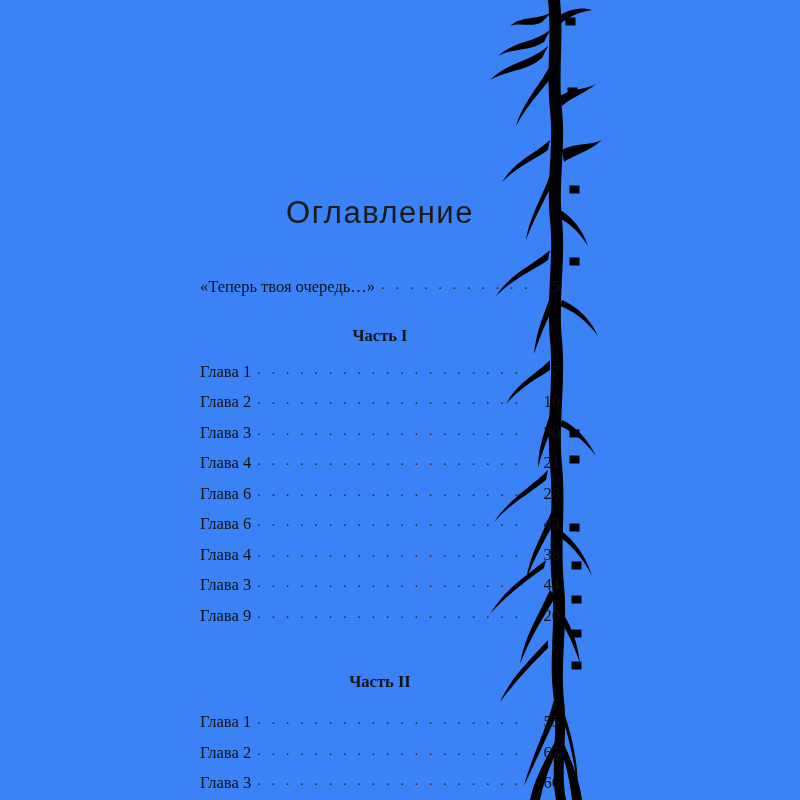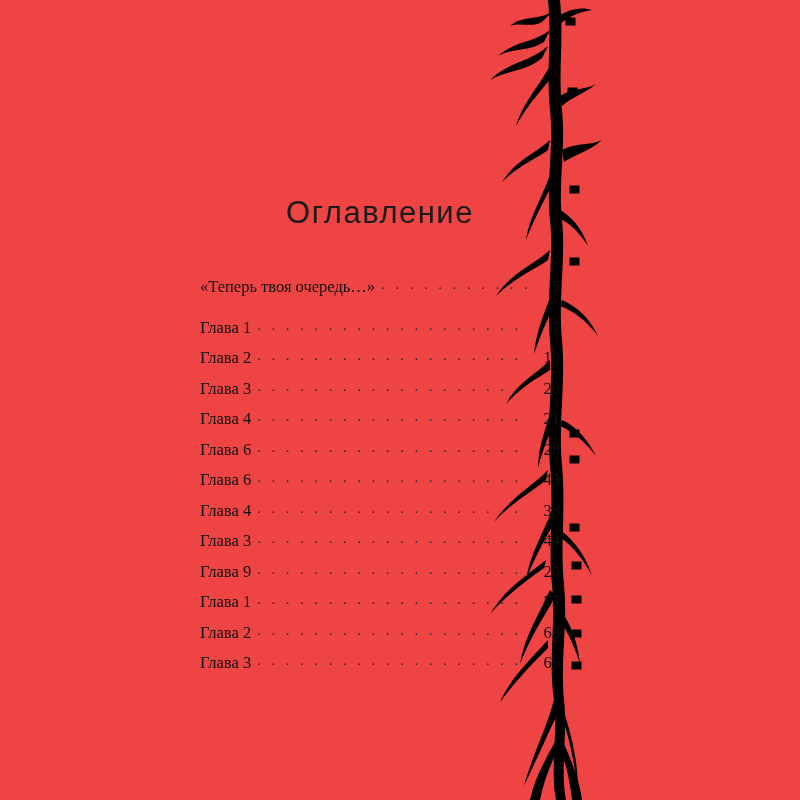--- a/index.html
+++ b/index.html
@@ -12,21 +12,21 @@
     height: 800px;
     overflow: hidden;
     font-family: "Liberation Serif", serif;
     color: #111111;
     position: relative;
   }
 
   .page {
     position: absolute;
     inset: 0;
-    background: #ef4444;
+    background: #3b82f6;
   }
 
   
   .ink-art {
     position: absolute;
     top: 0;
     right: 120px;
     width: 260px;
     height: 800px;
     pointer-events: none;
@@ -73,21 +73,21 @@
     color: #2a2a2a;
   }
   .entry .page-num {
     flex: 0 0 auto;
     padding-left: 6px;
     text-align: right;
     min-width: 22px;
   }
 
   .entry.intro {
-    margin-bottom: 24px;
+    margin-bottom: 30px;
   }
   .entry.intro .label { font-size: 16.5px; }
 
   .part-heading {
     font-weight: bold;
     font-size: 16.5px;
     text-align: center;
     margin: 26px 0 18px 0;
   }
   .part-heading.second {
@@ -175,20 +175,21 @@
   <div class="toc">
 
     <h1 class="toc-title">Оглавление</h1>
 
     <div class="entry intro">
       <span class="label">«Теперь твоя очередь…»</span>
       <span class="leader">. . . . . . . . . . . . . . . . . . . . . . . . . . . . . . . . . . . . . . . . . . . . . . . . . . . . . . . . . . . . . . . .</span>
       <span class="page-num">5</span>
     </div>
 
+    <div class="part-heading">Часть I</div>
 
     <div class="chapter-list">
       <div class="entry">
         <span class="label">Глава 1</span>
         <span class="leader">. . . . . . . . . . . . . . . . . . . . . . . . . . . . . . . . . . . . . . . . . . . . . . . . . . . . . . . . . . . . . . . .</span>
         <span class="page-num">7</span>
       </div>
       <div class="entry">
         <span class="label">Глава 2</span>
         <span class="leader">. . . . . . . . . . . . . . . . . . . . . . . . . . . . . . . . . . . . . . . . . . . . . . . . . . . . . . . . . . . . . . . .</span>
@@ -224,20 +225,21 @@
         <span class="leader">. . . . . . . . . . . . . . . . . . . . . . . . . . . . . . . . . . . . . . . . . . . . . . . . . . . . . . . . . . . . . . . .</span>
         <span class="page-num">44</span>
       </div>
       <div class="entry">
         <span class="label">Глава 9</span>
         <span class="leader">. . . . . . . . . . . . . . . . . . . . . . . . . . . . . . . . . . . . . . . . . . . . . . . . . . . . . . . . . . . . . . . .</span>
         <span class="page-num">20</span>
       </div>
     </div>
 
+    <div class="part-heading second">Часть II</div>
 
     <div class="chapter-list">
       <div class="entry">
         <span class="label">Глава 1</span>
         <span class="leader">. . . . . . . . . . . . . . . . . . . . . . . . . . . . . . . . . . . . . . . . . . . . . . . . . . . . . . . . . . . . . . . .</span>
         <span class="page-num">55</span>
       </div>
       <div class="entry">
         <span class="label">Глава 2</span>
         <span class="leader">. . . . . . . . . . . . . . . . . . . . . . . . . . . . . . . . . . . . . . . . . . . . . . . . . . . . . . . . . . . . . . . .</span>

